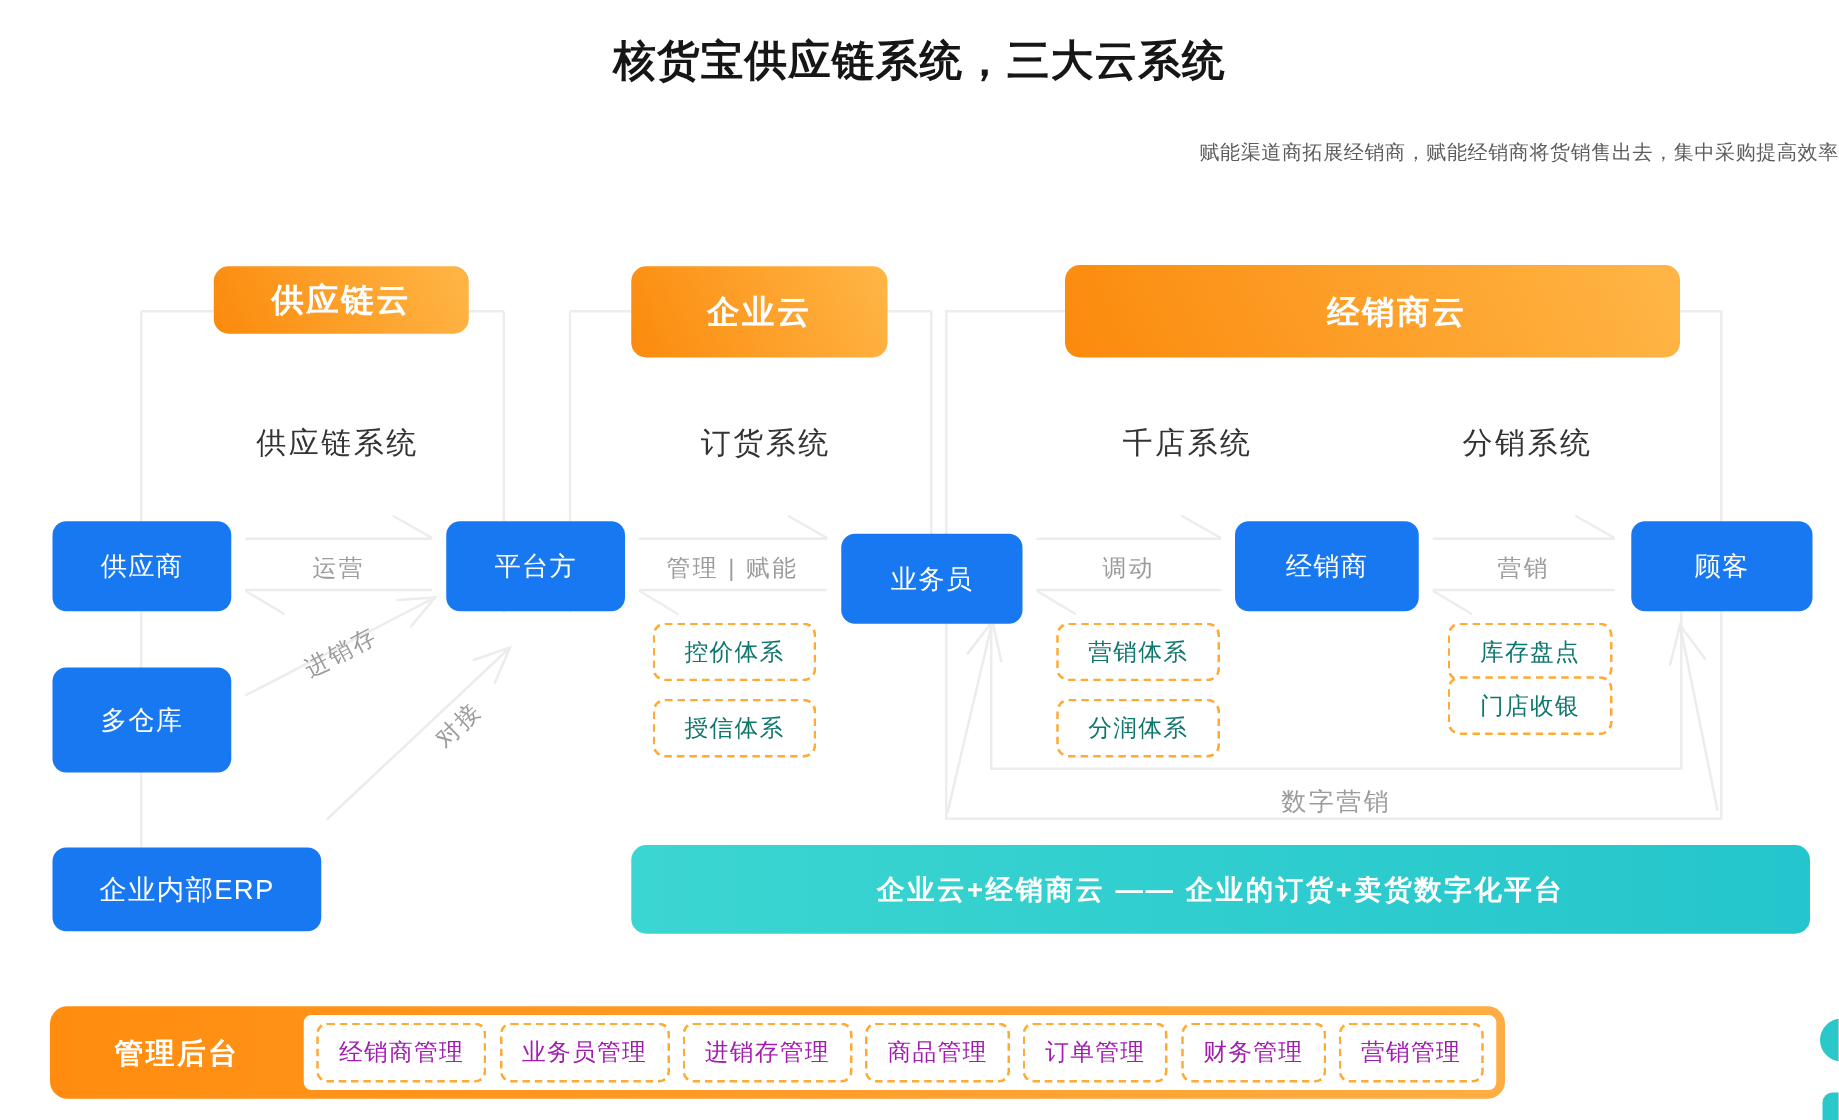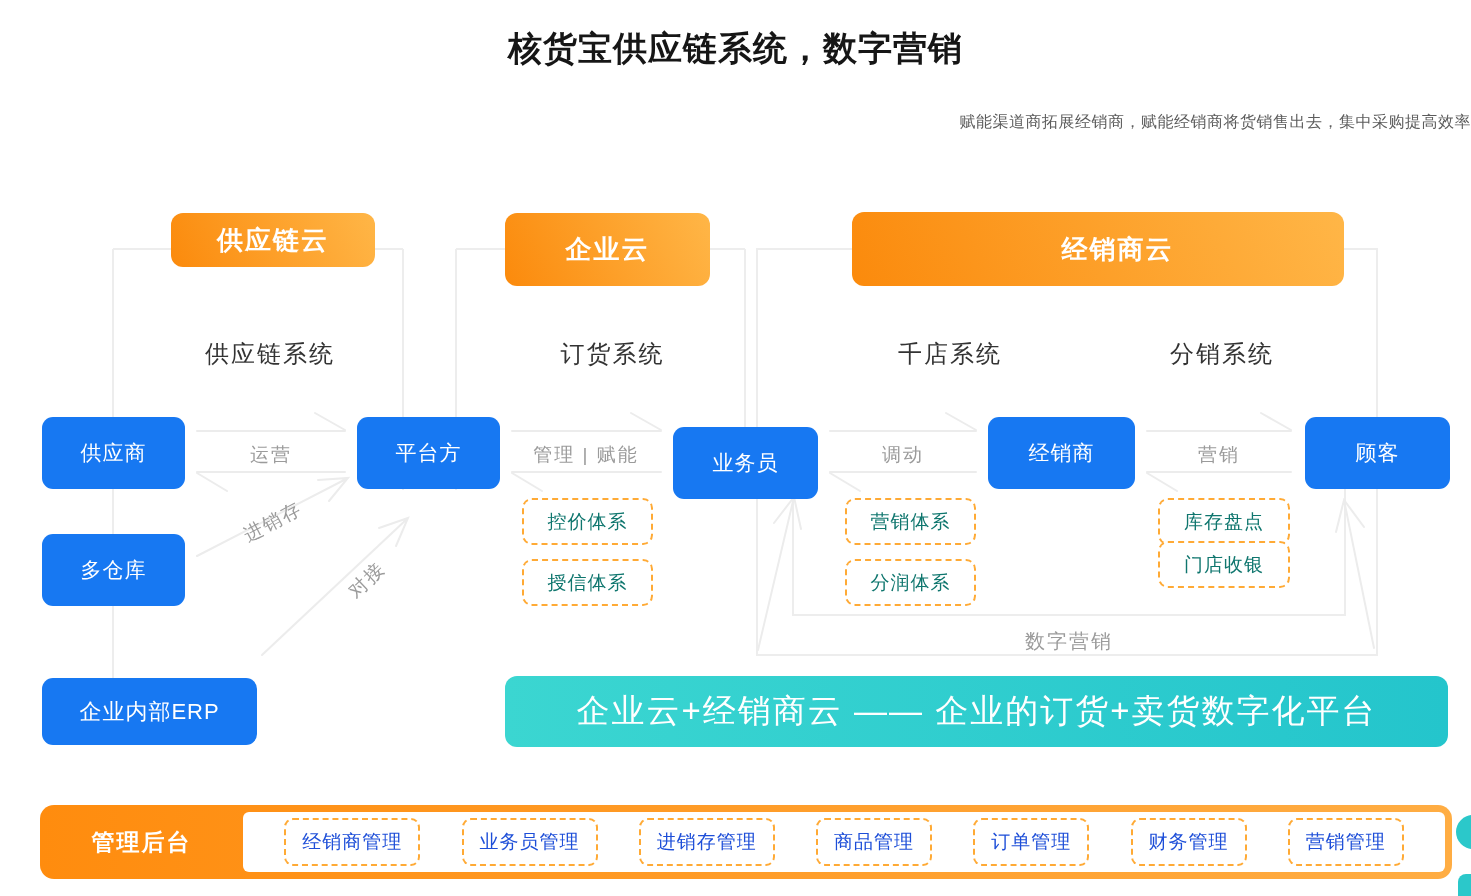--- a/index.html
+++ b/index.html
@@ -34,39 +34,39 @@
     text-align:center;font-size:19px;color:#9b9b9b;letter-spacing:2px;
   }
   .dashed-chip{
     box-sizing:border-box;display:flex;align-items:center;justify-content:center;
     border:2px dashed #ffaa35;border-radius:10px;background:#fff;
     color:#0f766e;font-size:19px;letter-spacing:1px;
   }
   .banner{
     display:flex;align-items:center;justify-content:center;
     background:linear-gradient(90deg,#3bd6d1,#24c5cc);
-    border-radius:12px;color:#fff;font-size:33px;font-weight:400;letter-spacing:2px;text-align:center;
+    border-radius:12px;color:#fff;font-size:22px;font-weight:700;letter-spacing:2px;text-align:center;
   }
   .admin-bar{
     background:linear-gradient(90deg,#ff8c0e,#ffad43);
     border-radius:14px;
   }
   .admin-label{
     left:0;top:0;width:203px;height:100%;
     display:flex;align-items:center;justify-content:center;
     color:#fff;font-size:23px;font-weight:600;letter-spacing:2px;
   }
   .admin-panel{
     left:203px;top:7px;right:7px;bottom:7px;background:#fff;border-radius:6px;
     display:flex;align-items:center;justify-content:space-evenly;
   }
   .admin-chip{
     box-sizing:border-box;padding:9px 16px;
     border:2px dashed #ffaa35;border-radius:9px;background:#fff;
-    color:#1d4ed8;font-size:19px;letter-spacing:1px;
+    color:#a21caf;font-size:19px;letter-spacing:1px;
   }
   .widget-circle{
     width:34px;height:34px;border-radius:50%;background:#2bc8ca;
   }
   .widget-shape{
     width:30px;height:30px;border-radius:8px;background:#2bc8ca;
   }
 </style>
 </head>
 <body>
@@ -86,34 +86,34 @@
       <path d="M830 431 H976 M946 413 L976 430 M830 472 H976 M830 473 L860 491"></path>
       <path d="M1147 431 H1291 M1261 413 L1291 430 M1147 472 H1291 M1147 473 L1177 491"></path>
 
       <path d="M197 556 L348 478 M329 501 L348 478 L318 480"></path>
       <path d="M262 655 L408 518 M396 546 L408 518 L379 528"></path>
       <path d="M758 650 L794 497 M801 529 L794 497 L774 523"></path>
       <path d="M1374 648 L1344 500 M1364 527 L1344 500 L1336 532"></path>
     </g>
   </svg>
 
-  <div class="abs page-title">核货宝供应链系统，数字营销</div>
+  <div class="abs page-title">核货宝供应链系统，三大云系统</div>
   <div class="abs page-subtitle">赋能渠道商拓展经销商，赋能经销商将货销售出去，集中采购提高效率</div>
 
   <div class="abs cloud-chip" style="left:171px;top:213px;width:204px;height:54px;">供应链云</div>
   <div class="abs cloud-chip" style="left:505px;top:213px;width:205px;height:73px;">企业云</div>
   <div class="abs cloud-chip" style="left:852px;top:212px;width:453px;height:74px;padding-left:39px;">经销商云</div>
 
   <div class="abs section-label" style="left:113px;top:338px;width:290px;">供应链系统</div>
   <div class="abs section-label" style="left:456px;top:338px;width:289px;">订货系统</div>
   <div class="abs section-label" style="left:818px;top:338px;width:240px;">千店系统</div>
   <div class="abs section-label" style="left:1090px;top:338px;width:240px;">分销系统</div>
 
   <div class="abs node" style="left:42px;top:417px;width:143px;height:72px;">供应商</div>
-  <div class="abs node" style="left:42px;top:534px;width:143px;height:72px;">多仓库</div>
+  <div class="abs node" style="left:42px;top:534px;width:143px;height:84px;">多仓库</div>
   <div class="abs node" style="left:42px;top:678px;width:215px;height:67px;font-size:22px;">企业内部ERP</div>
   <div class="abs node" style="left:357px;top:417px;width:143px;height:72px;">平台方</div>
   <div class="abs node" style="left:673px;top:427px;width:145px;height:72px;">业务员</div>
   <div class="abs node" style="left:988px;top:417px;width:147px;height:72px;">经销商</div>
   <div class="abs node" style="left:1305px;top:417px;width:145px;height:72px;">顾客</div>
 
   <div class="abs flow-label" style="left:211px;top:442px;width:120px;">运营</div>
   <div class="abs flow-label" style="left:506px;top:442px;width:160px;">管理 | 赋能</div>
   <div class="abs flow-label" style="left:843px;top:442px;width:120px;">调动</div>
   <div class="abs flow-label" style="left:1159px;top:442px;width:120px;">营销</div>
@@ -123,21 +123,21 @@
 
   <div class="abs dashed-chip" style="left:522px;top:498px;width:131px;height:47px;">控价体系</div>
   <div class="abs dashed-chip" style="left:522px;top:559px;width:131px;height:47px;">授信体系</div>
   <div class="abs dashed-chip" style="left:845px;top:498px;width:131px;height:47px;">营销体系</div>
   <div class="abs dashed-chip" style="left:845px;top:559px;width:131px;height:47px;">分润体系</div>
   <div class="abs dashed-chip" style="left:1158px;top:498px;width:132px;height:47px;">库存盘点</div>
   <div class="abs dashed-chip" style="left:1158px;top:541px;width:132px;height:47px;">门店收银</div>
 
   <div class="abs banner" style="left:505px;top:676px;width:943px;height:71px;">企业云+经销商云 —— 企业的订货+卖货数字化平台</div>
 
-  <div class="abs admin-bar" style="left:40px;top:805px;width:1412px;height:74px;">
+  <div class="abs admin-bar" style="left:40px;top:805px;width:1120px;height:74px;padding-left:44px;">
     <div class="abs admin-label">管理后台</div>
     <div class="abs admin-panel">
       <span class="admin-chip">经销商管理</span>
       <span class="admin-chip">业务员管理</span>
       <span class="admin-chip">进销存管理</span>
       <span class="admin-chip">商品管理</span>
       <span class="admin-chip">订单管理</span>
       <span class="admin-chip">财务管理</span>
       <span class="admin-chip">营销管理</span>
     </div>

